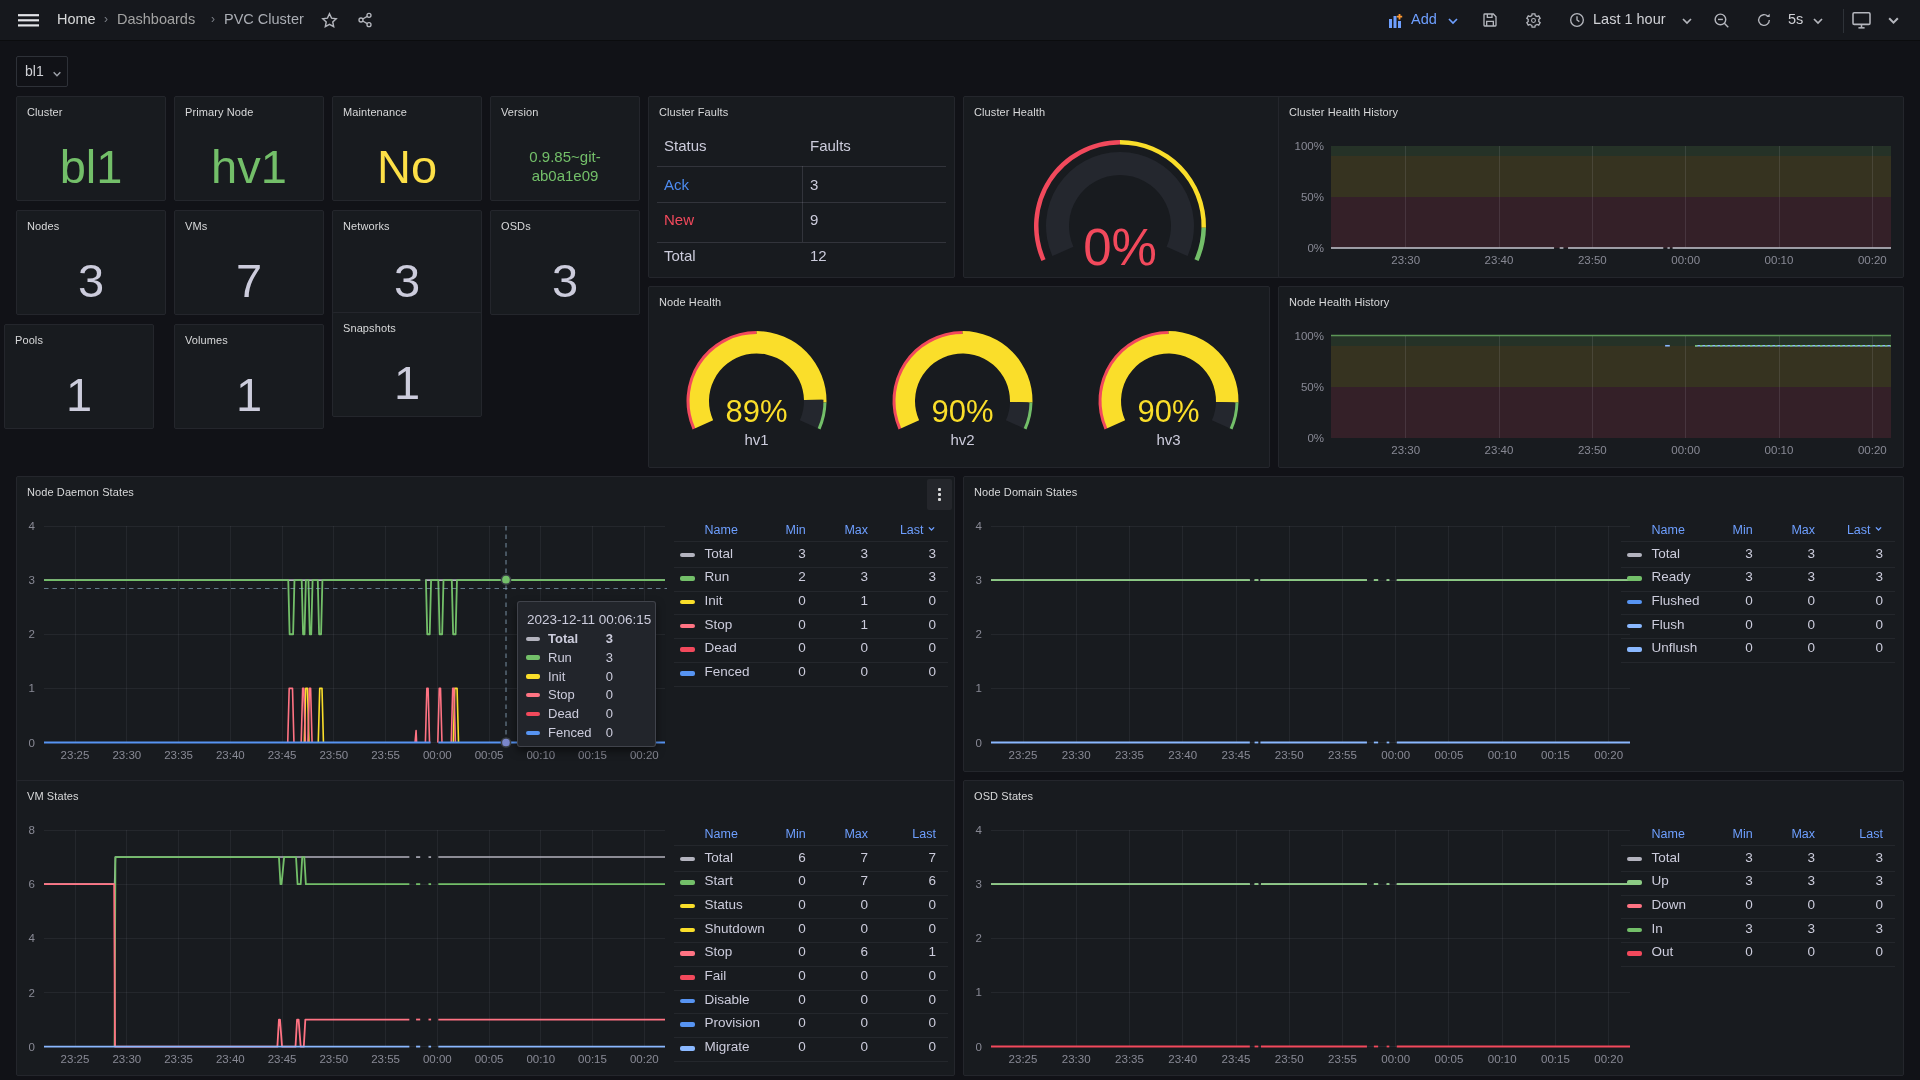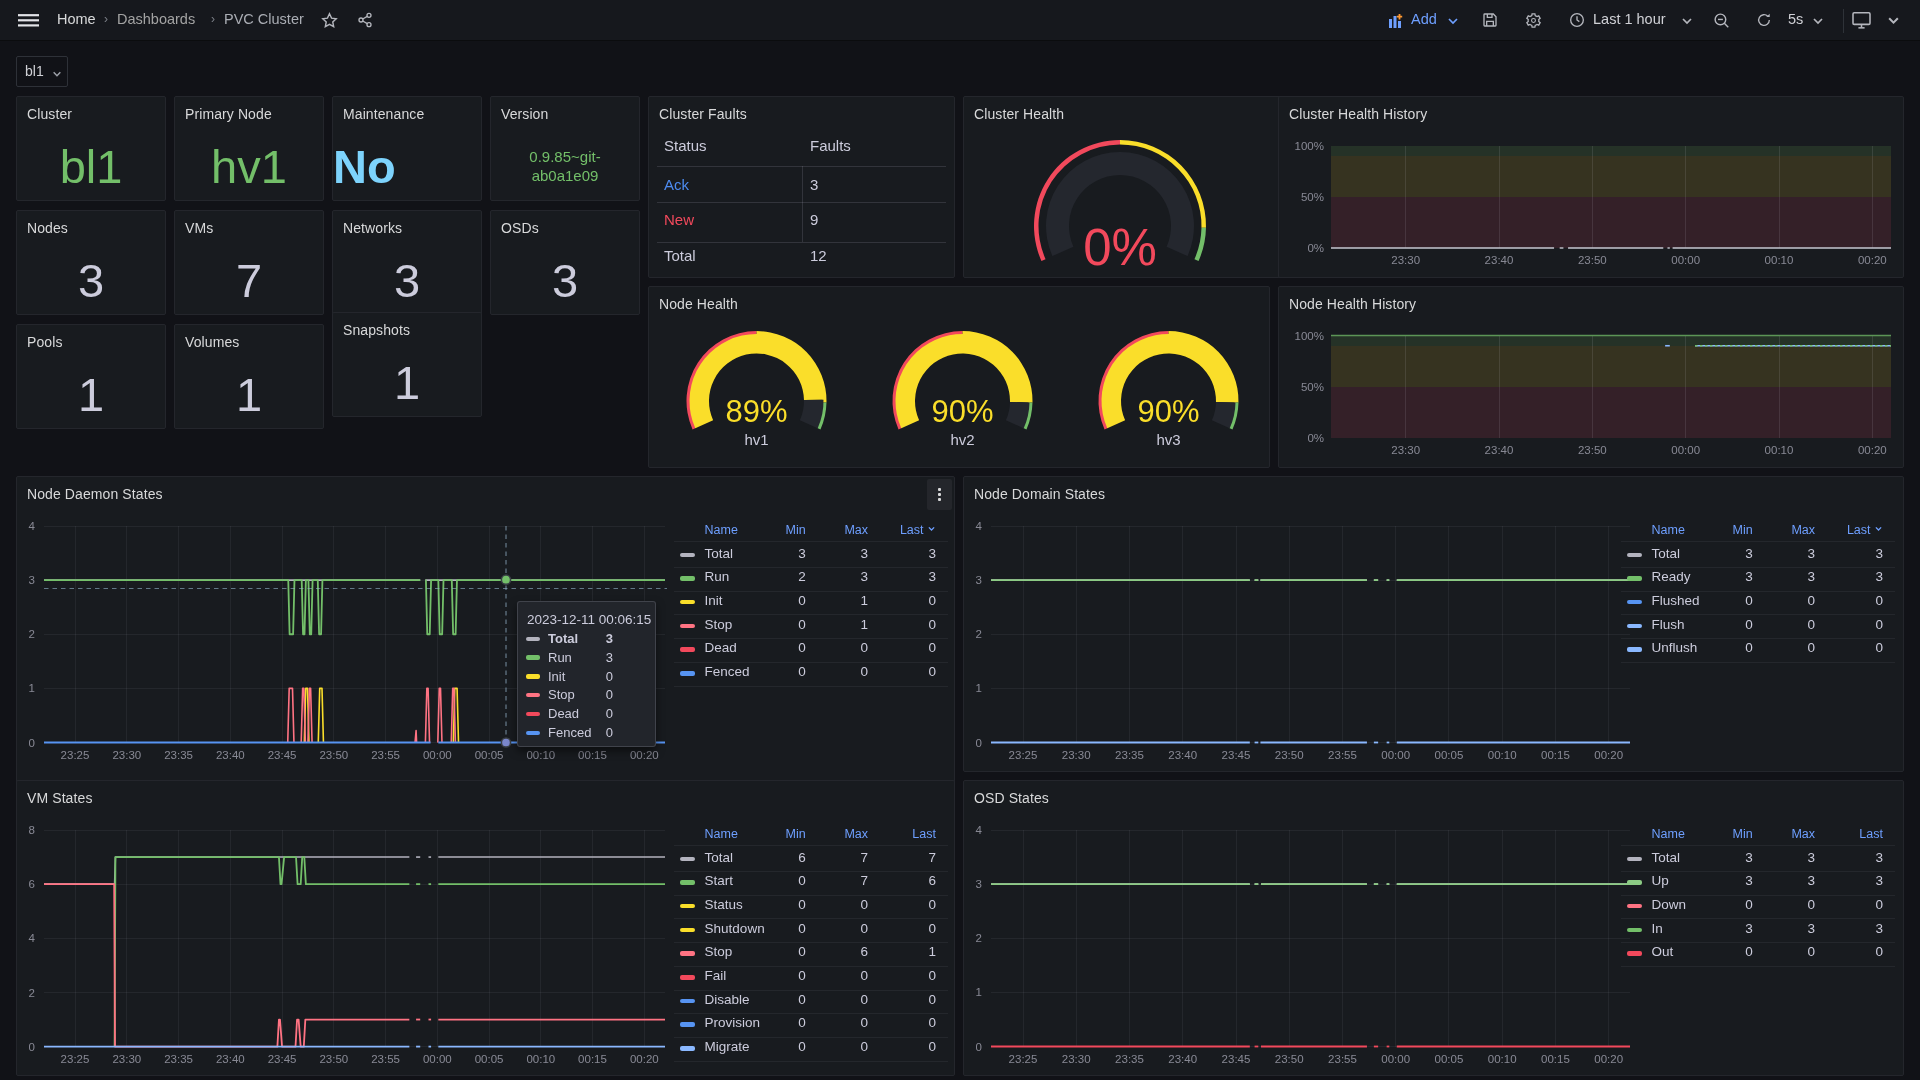--- a/index.html
+++ b/index.html
@@ -1,16 +1,16 @@
 <!DOCTYPE html>
 <html><head><meta charset="utf-8"><style>
 * { margin:0; padding:0; box-sizing:border-box; }
 html,body { width:1920px; height:1080px; background:#111217; font-family:"Liberation Sans",sans-serif; overflow:hidden; }
 .panel { position:absolute; background:#181b1f; border:1px solid #24262c; border-radius:2px; }
-.ptitle { position:absolute; left:10px; top:9px; font-size:14px; font-weight:500; color:#d8d9da; letter-spacing:0.1px; }
+.ptitle { position:absolute; left:10px; top:9px; font-size:11px; font-weight:500; color:#d8d9da; letter-spacing:0.1px; }
 text { font-family:"Liberation Sans",sans-serif; }
 </style></head>
 <body>
 <div style="position:absolute;left:0;top:0;width:1920px;height:41px;background:#16181d;border-bottom:1px solid #0b0c0e">
     <svg width="21" height="13" style="position:absolute;left:18px;top:14px" viewBox="0 0 21 13">
       <g stroke="#e3e4e8" stroke-width="2.2">
         <line x1="0" y1="1.2" x2="21" y2="1.2"></line>
         <line x1="0" y1="6.3" x2="21" y2="6.3"></line>
         <line x1="0" y1="11.4" x2="21" y2="11.4"></line>
       </g>
@@ -90,21 +90,21 @@
 <div class="panel" style="left:16px;top:96px;width:150px;height:105px">
     <div class="ptitle">Cluster</div>
     <div style="position:absolute;left:0;right:0;top:40px;text-align:center;font-size:47px;font-weight:500;color:#73bf69;line-height:60px">bl1</div>
   </div>
 <div class="panel" style="left:174px;top:96px;width:150px;height:105px">
     <div class="ptitle">Primary Node</div>
     <div style="position:absolute;left:0;right:0;top:40px;text-align:center;font-size:47px;font-weight:500;color:#73bf69;line-height:60px">hv1</div>
   </div>
 <div class="panel" style="left:332px;top:96px;width:150px;height:105px">
     <div class="ptitle">Maintenance</div>
-    <div style="position:absolute;left:0;right:0;top:40px;text-align:left;font-size:47px;font-weight:700;color:#7dd3fc;line-height:60px">No</div>
+    <div style="position:absolute;left:0;right:0;top:40px;text-align:center;font-size:47px;font-weight:400;color:#fde047;line-height:60px">No</div>
   </div>
 <div class="panel" style="left:490px;top:96px;width:150px;height:105px">
     <div class="ptitle">Version</div>
     <div style="position:absolute;left:0;right:0;top:50px;text-align:center;font-size:15px;font-weight:500;color:#73bf69;line-height:19px">0.9.85~git-<br>ab0a1e09</div>
   </div>
 <div class="panel" style="left:16px;top:210px;width:150px;height:105px">
     <div class="ptitle">Nodes</div>
     <div style="position:absolute;left:0;right:0;top:40px;text-align:center;font-size:47px;font-weight:500;color:#ccccdc;line-height:60px">3</div>
   </div>
 <div class="panel" style="left:174px;top:210px;width:150px;height:105px">
@@ -112,21 +112,21 @@
     <div style="position:absolute;left:0;right:0;top:40px;text-align:center;font-size:47px;font-weight:500;color:#ccccdc;line-height:60px">7</div>
   </div>
 <div class="panel" style="left:332px;top:210px;width:150px;height:105px">
     <div class="ptitle">Networks</div>
     <div style="position:absolute;left:0;right:0;top:40px;text-align:center;font-size:47px;font-weight:500;color:#ccccdc;line-height:60px">3</div>
   </div>
 <div class="panel" style="left:490px;top:210px;width:150px;height:105px">
     <div class="ptitle">OSDs</div>
     <div style="position:absolute;left:0;right:0;top:40px;text-align:center;font-size:47px;font-weight:500;color:#ccccdc;line-height:60px">3</div>
   </div>
-<div class="panel" style="left:16px;top:324px;width:150px;height:105px">
+<div class="panel" style="left:4px;top:324px;width:150px;height:105px">
     <div class="ptitle">Pools</div>
     <div style="position:absolute;left:0;right:0;top:40px;text-align:center;font-size:47px;font-weight:500;color:#ccccdc;line-height:60px">1</div>
   </div>
 <div class="panel" style="left:174px;top:324px;width:150px;height:105px">
     <div class="ptitle">Volumes</div>
     <div style="position:absolute;left:0;right:0;top:40px;text-align:center;font-size:47px;font-weight:500;color:#ccccdc;line-height:60px">1</div>
   </div>
 <div class="panel" style="left:332px;top:312px;width:150px;height:105px">
     <div class="ptitle">Snapshots</div>
     <div style="position:absolute;left:0;right:0;top:40px;text-align:center;font-size:47px;font-weight:500;color:#ccccdc;line-height:60px">1</div>

